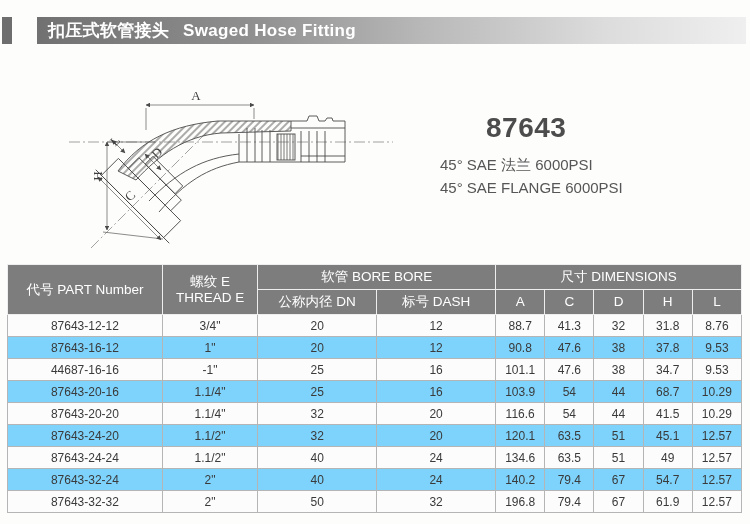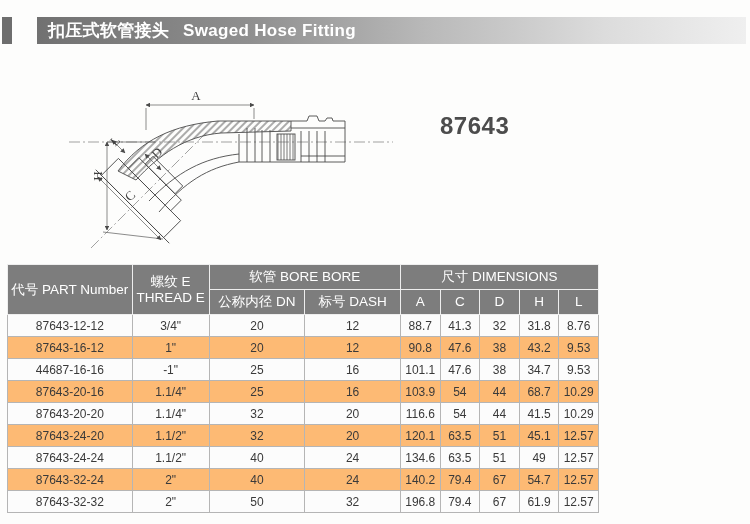--- a/index.html
+++ b/index.html
@@ -21,38 +21,38 @@
     padding-left:11px;box-sizing:border-box;letter-spacing:.3px;
     white-space:nowrap;
   }
   .title-bar .en{margin-left:14px;}
   
   .diagram{position:absolute;left:55px;top:78px;width:350px;height:178px;}
   .diagram svg{width:100%;height:100%;}
   .diagram text{font-family:"Liberation Serif",serif;font-size:13px;fill:#3f3f3f;}
   
   .product{position:absolute;left:440px;top:112px;}
-  .product .model{font-size:24px;font-weight:bold;color:#4c4c4c;letter-spacing:.5px;margin-bottom:9px;}
+  .product .model{font-size:28px;font-weight:bold;color:#4c4c4c;letter-spacing:.5px;margin-bottom:9px;margin-left:46px;}
   .product .line{font-size:15px;color:#565656;line-height:23px;white-space:nowrap;}
   
   table.spec{
-    position:absolute;left:7px;top:264px;width:592px;
+    position:absolute;left:7px;top:264px;width:735px;
     border-collapse:collapse;table-layout:fixed;
     font-size:12px;color:#3a3a3a;
   }
   table.spec th{
     background:#7d7d7d;color:#ffffff;font-weight:normal;
     font-size:13.5px;border:1px solid #eeeeee;height:24px;
     padding:0 2px;text-align:center;vertical-align:middle;line-height:1.15;
   }
   table.spec td{
     border:1px solid #b5b5b5;height:21px;text-align:center;
     vertical-align:middle;background:#fcfcfc;padding:0 2px;
   }
-  table.spec tr.stripe td{background:#fdba74;}
+  table.spec tr.stripe td{background:#7dd3fc;}
 </style>
 </head>
 <body>
 
 <div class="accent-block"></div>
 <div class="title-bar">
   <span class="zh">扣压式软管接头</span><span class="en">Swaged Hose Fitting</span>
 </div>
 
 <div class="diagram">
@@ -121,20 +121,22 @@
     <text x="141" y="22" text-anchor="middle">A</text>
     <text x="47" y="98" text-anchor="middle" transform="rotate(-90 47 98)">H</text>
     <text x="63" y="66" text-anchor="middle" transform="rotate(-45 63 66)">L</text>
     <text x="105" y="78" text-anchor="middle" transform="rotate(-45 105 78)">D</text>
     <text x="78" y="121" text-anchor="middle" transform="rotate(-45 78 121)">C</text>
   </svg>
 </div>
 
 <div class="product">
   <div class="model">87643</div>
+  <div class="line">45° SAE 法兰 6000PSI</div>
+  <div class="line">45° SAE FLANGE 6000PSI</div>
 </div>
 
 <table class="spec">
   <colgroup>
     <col style="width:21.1%">
       <col style="width:13%">
     <col style="width:16.2%">
       <col style="width:16.2%">
     <col style="width:6.7%">
       <col style="width:6.7%">
@@ -175,21 +177,21 @@
         <td>8.76</td>
       </tr>
       <tr class="stripe">
         <td>87643-16-12</td>
         <td>1"</td>
         <td>20</td>
         <td>12</td>
         <td>90.8</td>
         <td>47.6</td>
         <td>38</td>
-        <td>43.2</td>
+        <td>37.8</td>
         <td>9.53</td>
       </tr>
       <tr>
         <td>44687-16-16</td>
         <td>-1"</td>
         <td>25</td>
         <td>16</td>
         <td>101.1</td>
         <td>47.6</td>
         <td>38</td>

